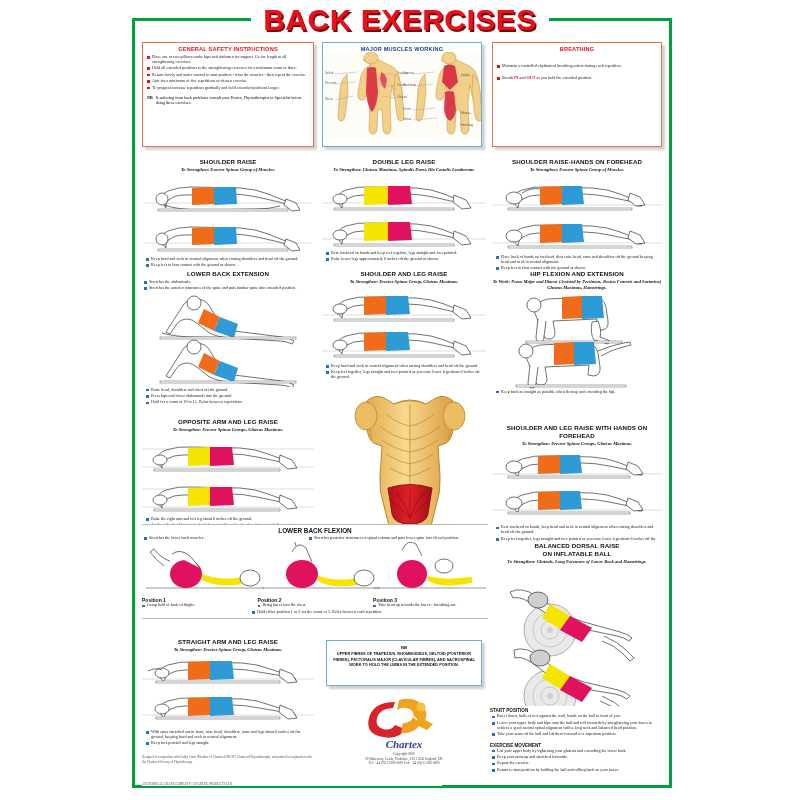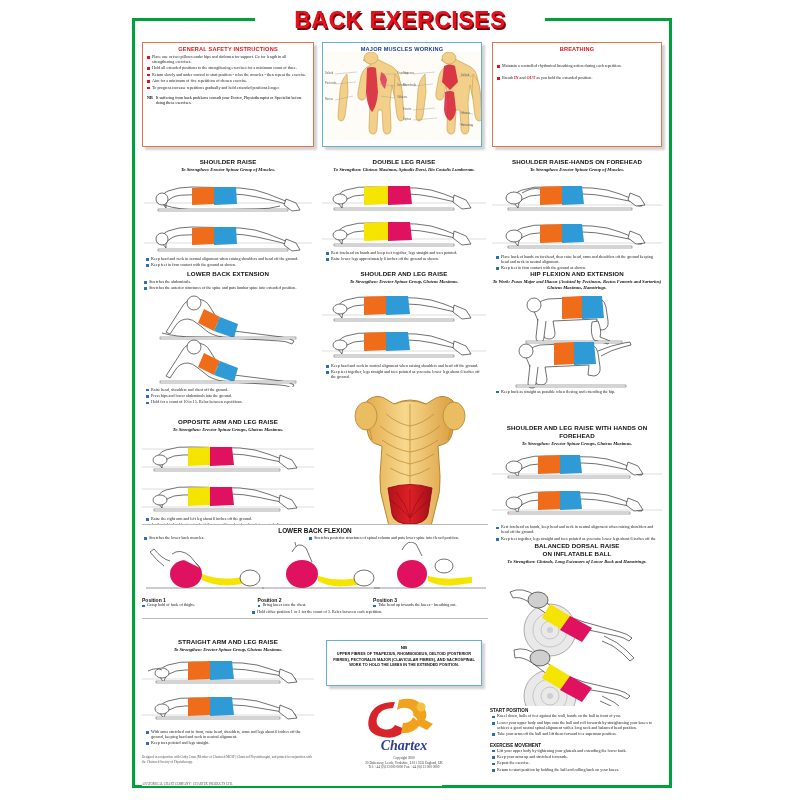--- a/index.html
+++ b/index.html
@@ -6,21 +6,21 @@
   body {
     width:800px; height:800px; background:#ffffff;
     font-family:"Liberation Serif", serif; overflow:hidden;
   }
   .poster { position:relative; width:800px; height:800px; background:#fff; }
 
   
   .title-wrap{ position:absolute; top:4px; left:0; width:800px; height:32px;
     display:flex; align-items:center; justify-content:center; z-index:5;}
   .title{
-    font-family:"Liberation Sans", sans-serif; font-weight:bold; font-size:23px;
+    font-family:"Liberation Sans", sans-serif; font-weight:bold; font-size:30px;
     color:#e8111b; letter-spacing:.5px; background:#fff; padding:0 12px;
     text-shadow:1.5px 1.5px 0 #7a0409;
     text-align:center;
   }
 
   
   .frame{ position:absolute; left:132px; top:18px; width:540px; height:770px;
     border:3px solid #00a13a; background:#ffffff; }
   .frame-gap{ position:absolute; left:255px; top:14px; width:290px; height:10px;
     background:#fff; z-index:4; }
@@ -64,21 +64,21 @@
     font-family:"Liberation Sans", sans-serif; font-weight:bold; font-size:6.4px;
     text-align:center; color:#111;
   }
 
   
   .anat{ position:absolute; }
 
   
   .logo-text{
     font-family:"Liberation Serif", serif; font-style:italic; font-weight:bold;
-    font-size:14px; color:#2b3f9b;
+    font-size:11px; color:#2b3f9b;
   }
   .copy{ font-size:3.4px; color:#444; text-align:center; line-height:1.35; }
   .tiny-left{ font-size:3.2px; color:#555; line-height:1.35; }
 
   .start-head{ font-family:"Liberation Sans", sans-serif; font-weight:bold; font-size:4.6px; color:#111; }
 </style>
 </head>
 <body>
 
 <div class="poster">

